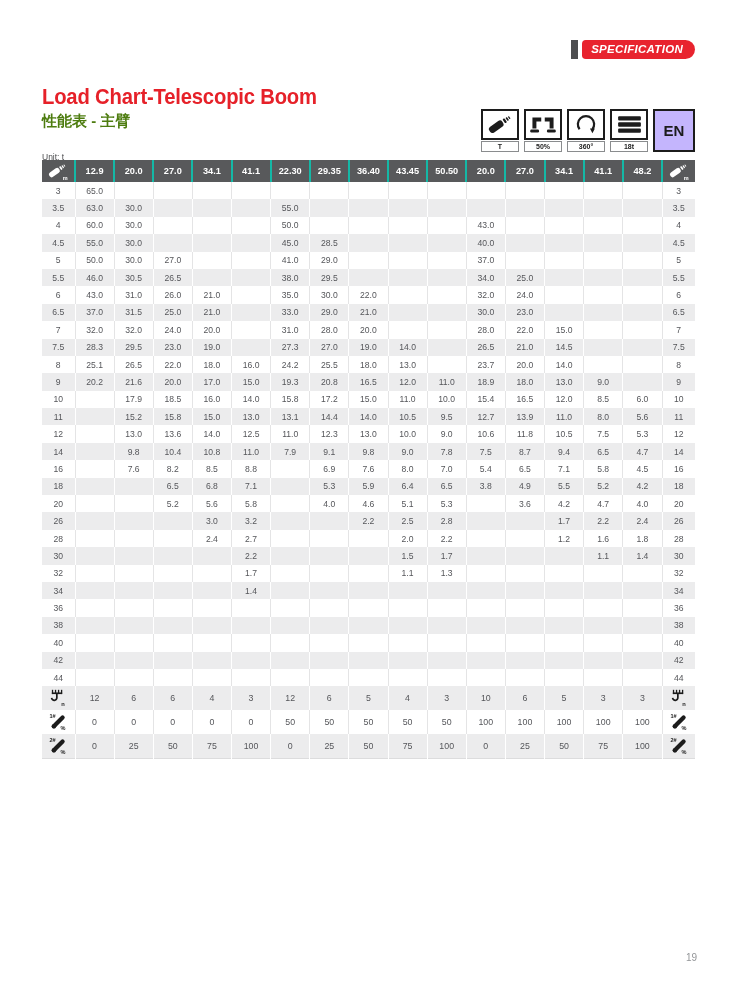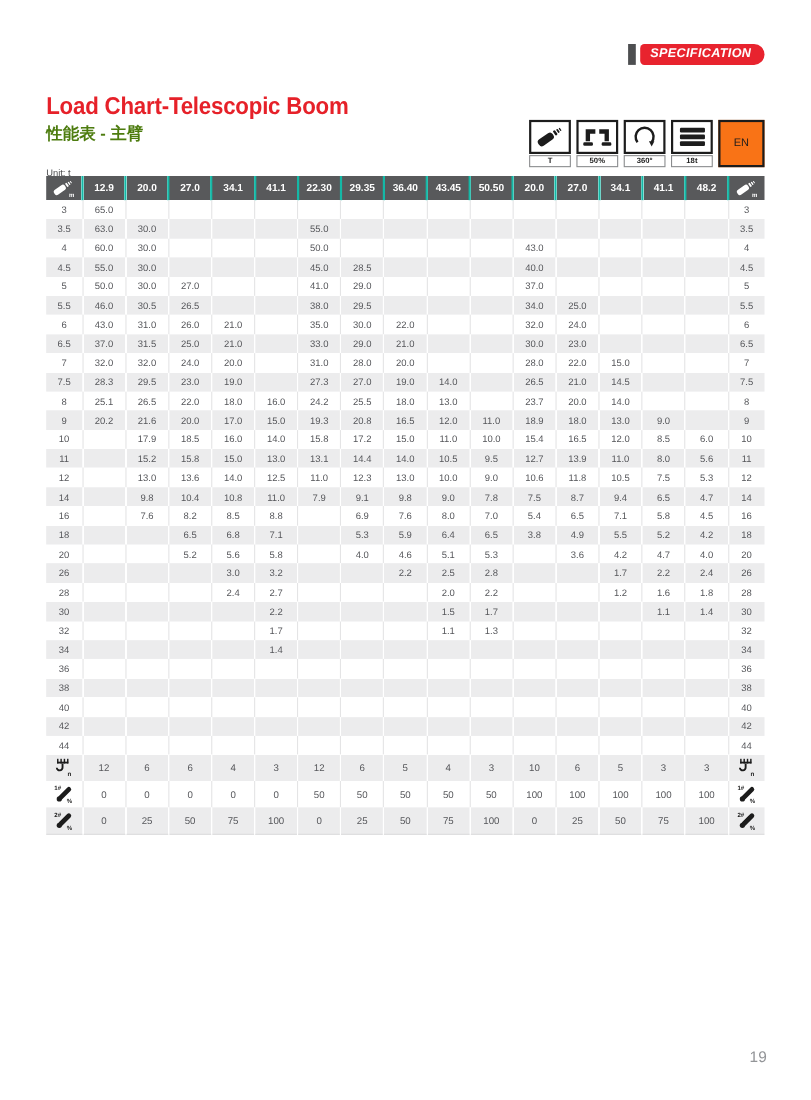--- a/index.html
+++ b/index.html
@@ -21,36 +21,36 @@
   .unit{position:absolute;left:42px;top:140px;font-size:8.5px;color:#4d4e50;margin-top:12px;}
 
   
   .icon-strip{position:absolute;top:109px;right:42px;display:flex;gap:5px;align-items:stretch;}
   .icon-unit{display:flex;flex-direction:column;width:38px;}
   .icon-box{border:2px solid #1c1c1c;height:27px;background:#fff;display:flex;
         align-items:center;justify-content:center;}
   .icon-label{margin-top:1px;border:1px solid #8a8c8e;font-size:7px;font-weight:bold;
         text-align:center;line-height:9px;height:9px;color:#1c1c1c;}
   .en-box{width:38px;border:2px solid #1c1c1c;display:flex;align-items:center;justify-content:center;
-        font-weight:normal;font-size:10px;color:#1c1c1c;background:#f97316;}
+        font-weight:bold;font-size:15px;color:#1c1c1c;background:#c4b5fd;}
 
   
   .table-wrap{position:absolute;left:42px;top:160px;}
   table{border-collapse:collapse;table-layout:fixed;width:653px;border-bottom:1px solid #dcdcdd;}
   td{height:17.4px;text-align:center;vertical-align:middle;font-size:8.6px;color:#55565a;
         padding:0;overflow:hidden;white-space:nowrap;}
   tr.hd td{height:22px;background:#58595b;color:#fff;font-weight:bold;font-size:9.2px;
         border-right:2px solid #14b8a6;}
   tr.w td{background:#fff;border-right:1px solid #e4e4e5;}
   tr.g td{background:#ececed;border-right:1px solid #fff;}
   tr td:last-child{border-right:none;}
   tr.ft td{height:24px;font-size:8.8px;}
   td svg{vertical-align:middle;display:inline-block;}
 
-  .page-num{position:absolute;top:952px;right:40px;font-size:14px;color:#939598;}
+  .page-num{position:absolute;top:952px;right:40px;font-size:10px;color:#939598;}
 </style>
 </head>
 <body>
 
 <div class="page">
 
   <div class="spec-badge">
     <span class="bar"></span>
     <span class="pill">SPECIFICATION</span>
   </div>

